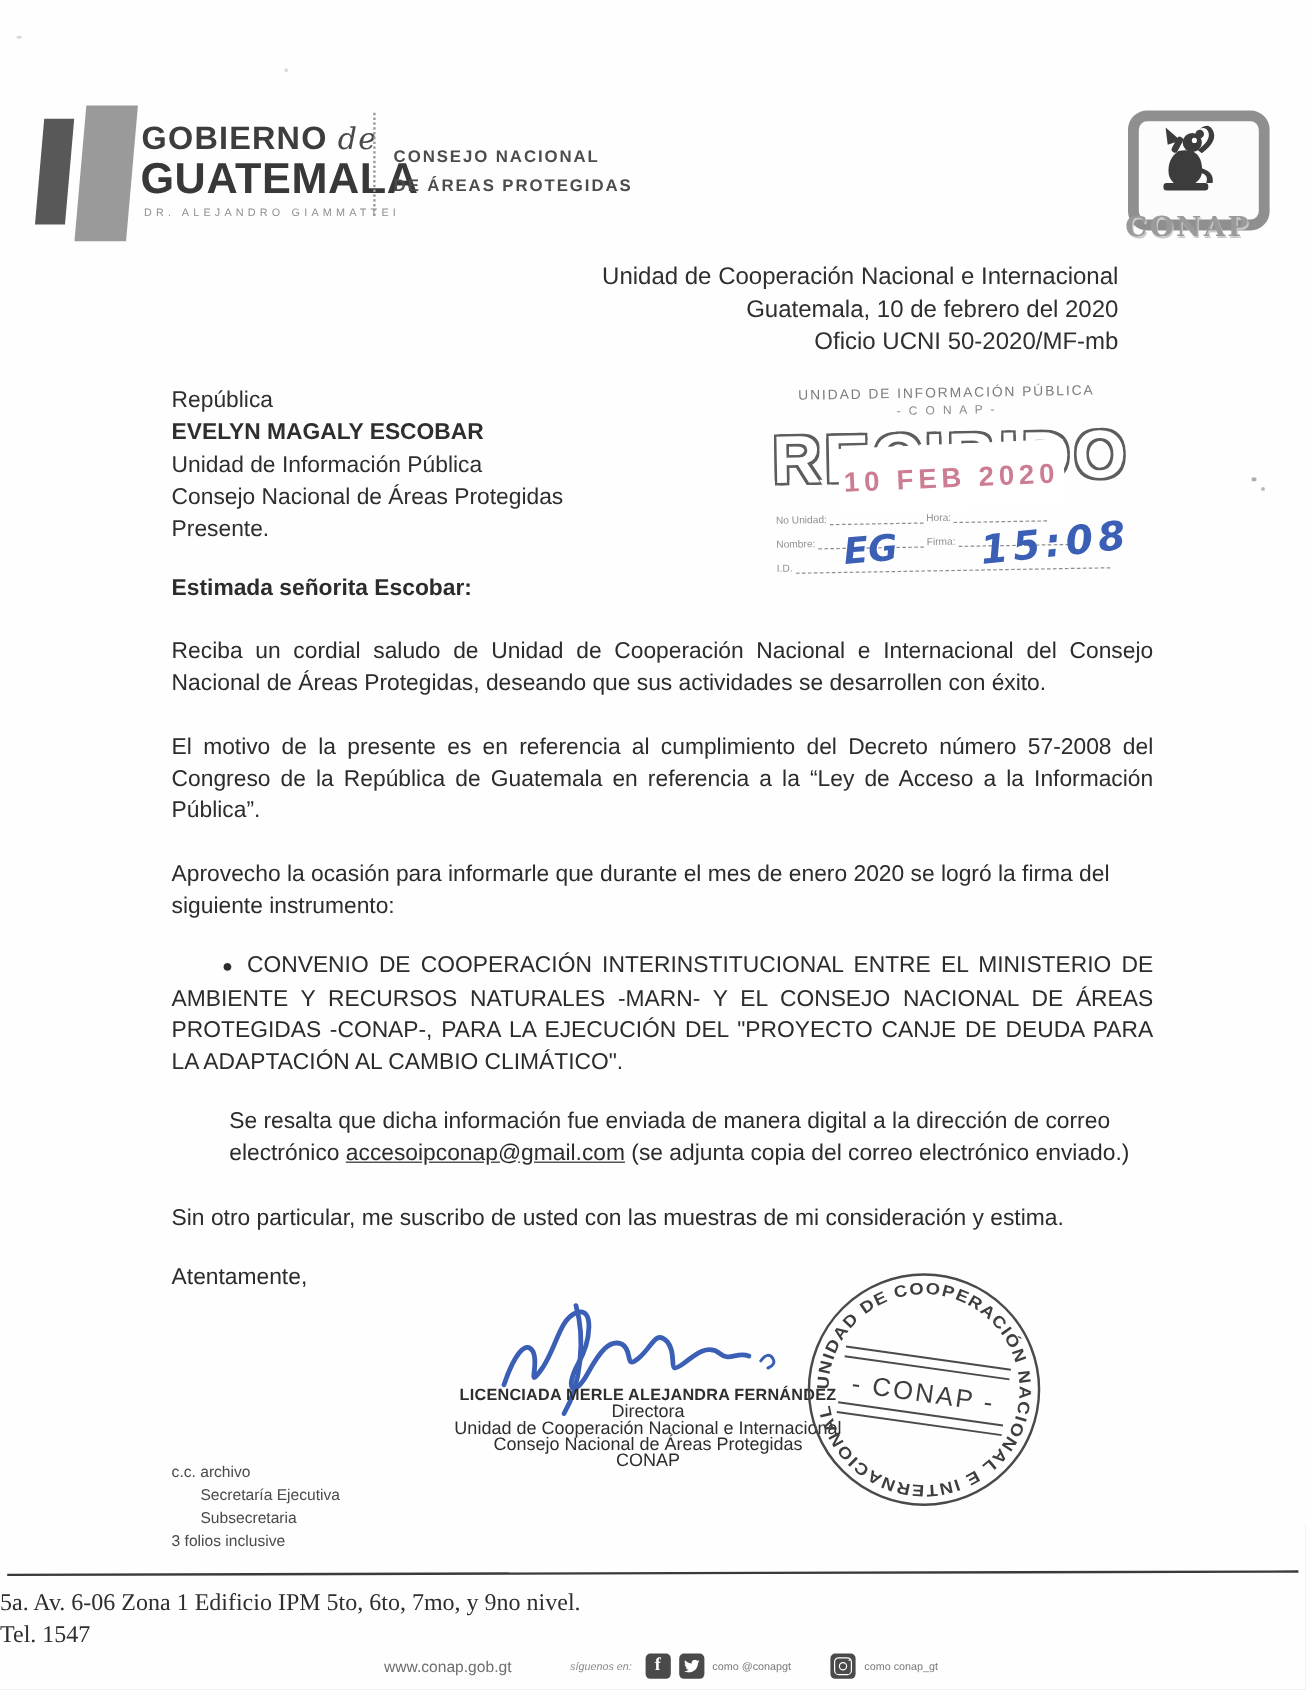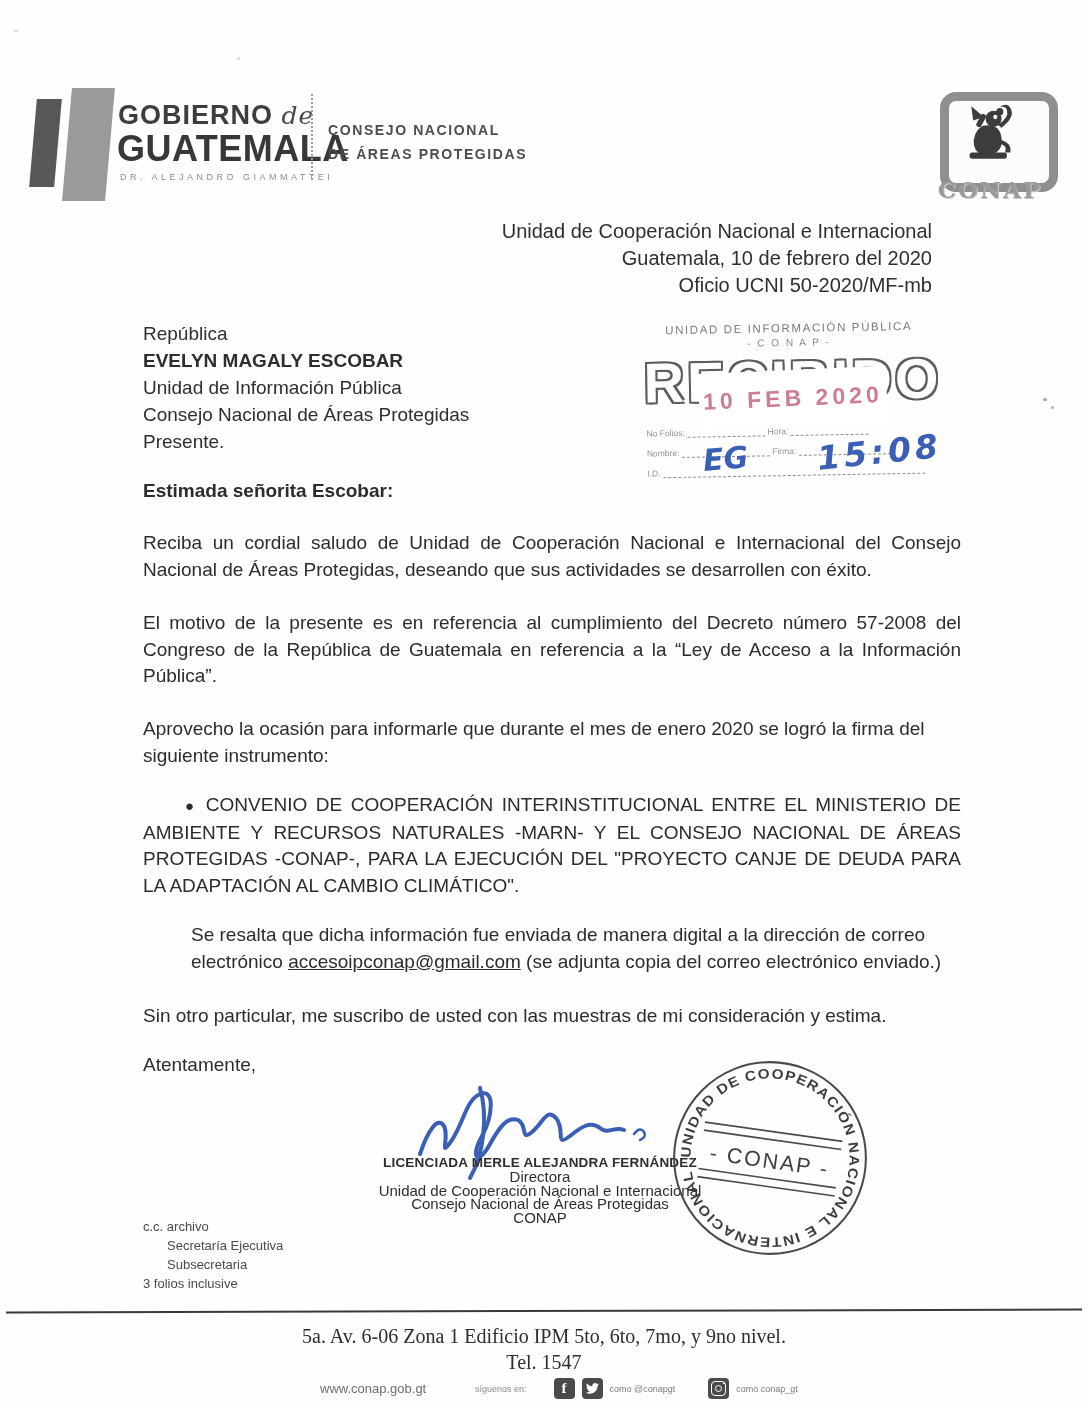--- a/index.html
+++ b/index.html
@@ -62,25 +62,25 @@
 
   
   .roundstamp{left:668px;top:1056px;}
 
   
   .ccblock{left:143px;top:1217px;font-size:13px;line-height:19px;color:#4a4a4a;}
   .cc-ind{padding-left:24px;}
 
   
   .sepline{left:6px;top:1310px;width:1076px;border-top:2px solid #3a3a3a;transform:rotate(-0.15deg);}
-  .addr{left:0;top:1323px;width:1088px;text-align:center;font-family:"Liberation Serif",serif;
+  .addr{left:0;top:1323px;width:1088px;text-align:left;font-family:"Liberation Serif",serif;
         font-size:20px;line-height:26px;color:#2e2e2e;}
   .website{left:320px;top:1381px;font-size:13px;color:#6e6e6e;}
   .social{left:475px;top:1378px;display:flex;align-items:center;gap:7px;}
-  .social-label{font-size:9px;color:#8a8a8a;margin-right:20px;}
+  .social-label{font-size:9px;color:#8a8a8a;margin-right:4px;font-style:italic;}
   .social-caption{font-size:9px;color:#7a7a7a;}
   .sicon{width:21px;height:21px;background:#4a4a4a;border-radius:4px;display:flex;
          align-items:center;justify-content:center;color:#fff;}
   .fb-glyph{font-size:15px;font-weight:bold;font-family:"Liberation Serif",serif;}
   .ig-outer{width:13px;height:13px;border:1.6px solid #fff;border-radius:4px;position:relative;}
   .ig-circle{position:absolute;left:2.6px;top:2.6px;width:5px;height:5px;border:1.4px solid #fff;border-radius:50%;}
   .ig-dot{position:absolute;right:.5px;top:.5px;width:1.8px;height:1.8px;background:#fff;border-radius:50%;}
 
   .speck{position:absolute;background:#9a9a9a;border-radius:1px;}
 </style>
@@ -143,21 +143,21 @@
   </div>
 
   <div class="abs rstamp">
     <div class="rstamp-title">UNIDAD DE INFORMACIÓN PÚBLICA</div>
     <div class="rstamp-sub">- C O N A P -</div>
     <div class="rstamp-big">RECIBIDO</div>
     <div class="rstamp-datebox">
       <span class="rstamp-date">10 FEB 2020</span>
     </div>
     <div class="rform" style="left:2px;top:104px;">
-      <span>No Folios:</span>
+      <span>No Unidad:</span>
       <span class="rline" style="width:78px;"></span>
       <span>Hora:</span>
       <span class="rline" style="width:78px;"></span>
     </div>
     <div class="rform" style="left:2px;top:124px;">
       <span>Nombre:</span>
       <span class="rline" style="width:88px;"></span>
       <span>Firma:</span>
       <span class="rline" style="width:92px;"></span>
     </div>

